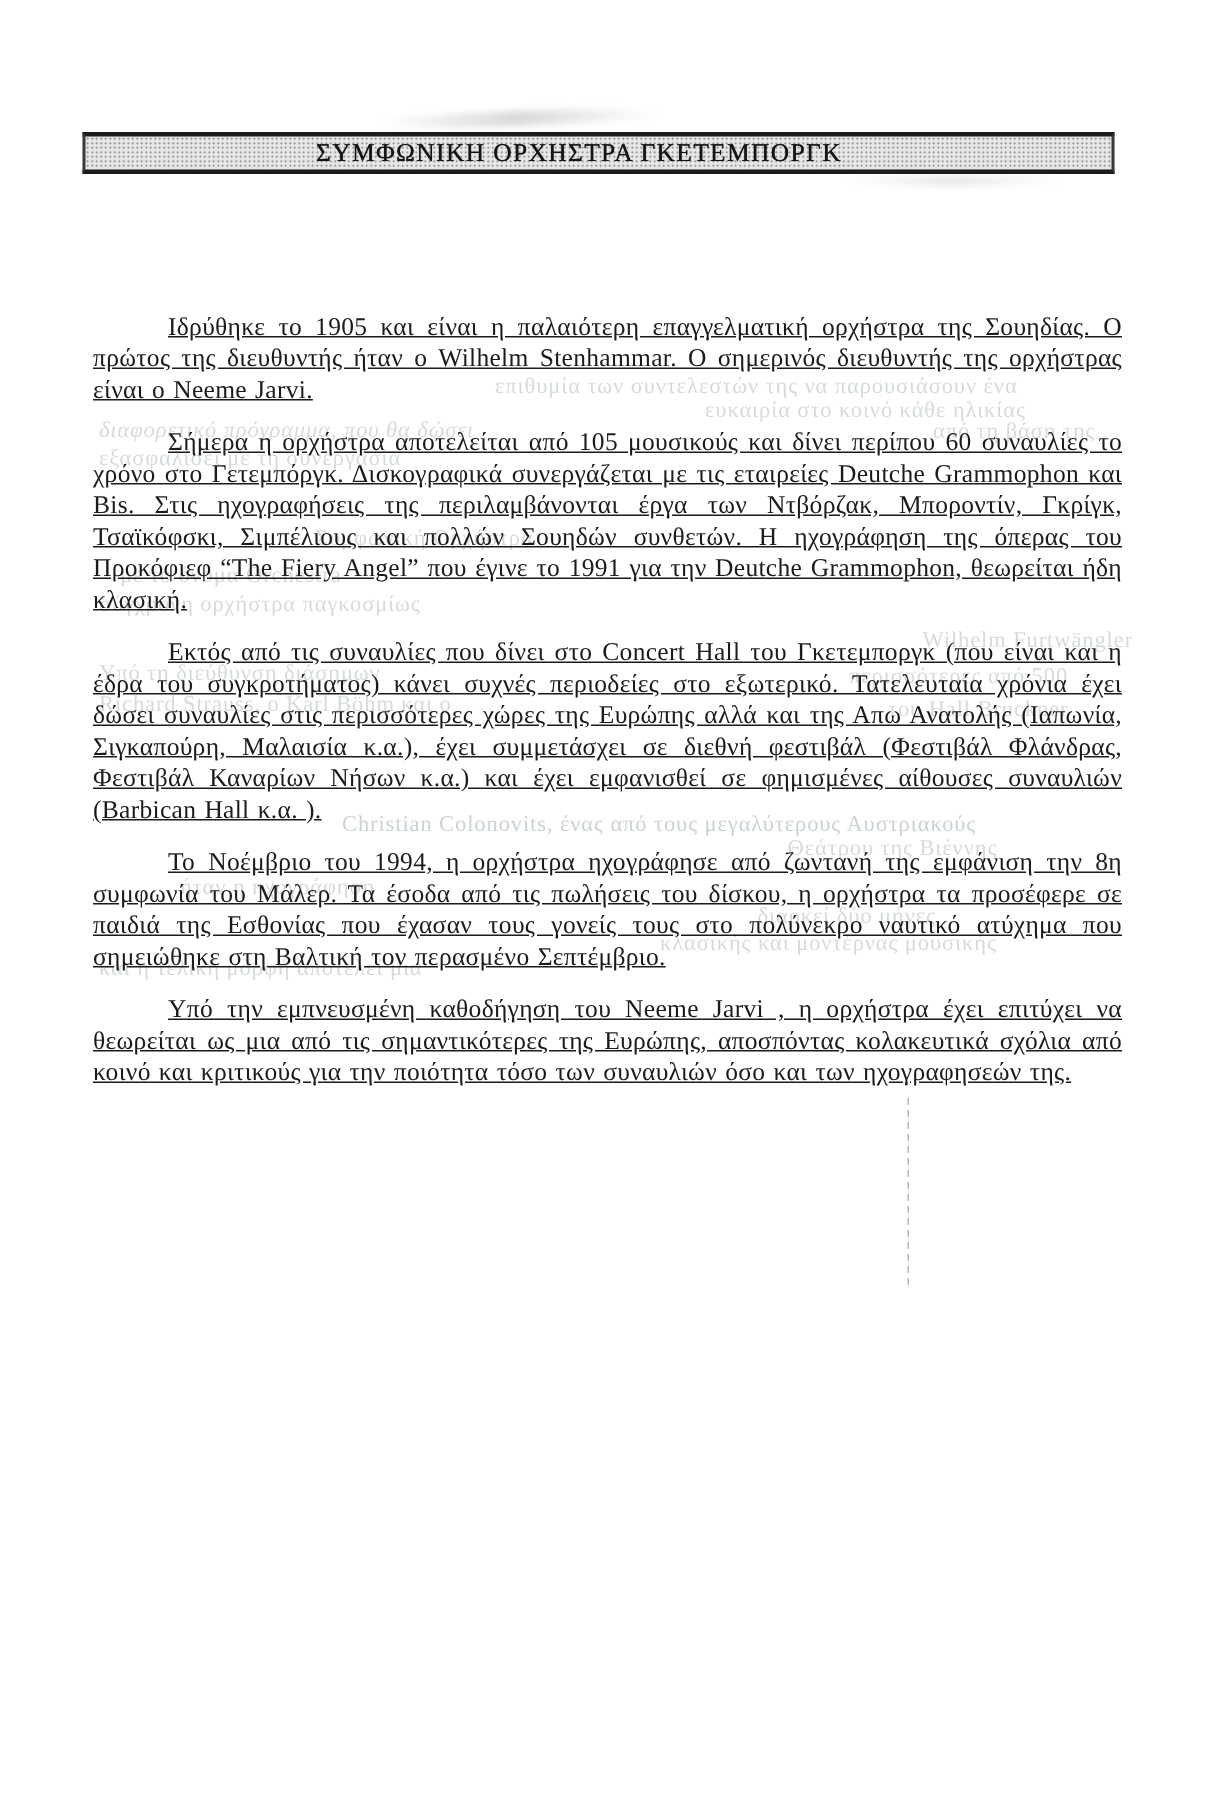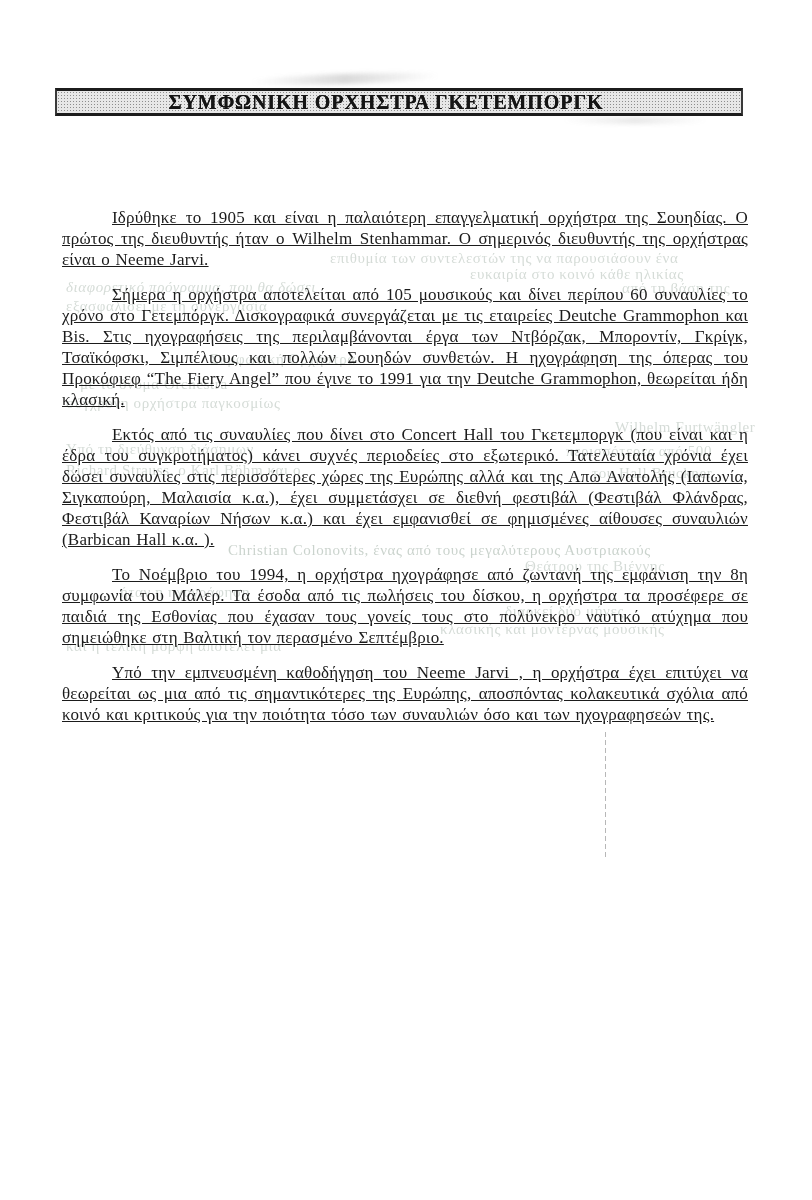--- a/index.html
+++ b/index.html
@@ -29,22 +29,22 @@
     border-left: 2px solid #3a3a3a;
     border-right: 2px solid #3a3a3a;
     background-color: #e7e7e7;
     background-image: radial-gradient(#8d8d8d 27%, rgba(0,0,0,0) 32%);
     background-size: 3px 3px;
     display: flex;
     align-items: center;
     justify-content: center;
   }
   .banner-title {
-    font-weight: 700;
-    font-size: 20px;
+    font-weight: 400;
+    font-size: 17px;
     letter-spacing: 0.9px;
     color: #141414;
     white-space: nowrap;
     transform: translateX(-13px);
     text-shadow: 0 0 0.5px #141414;
     text-align: right;
   }
 
   
   .body-text {

